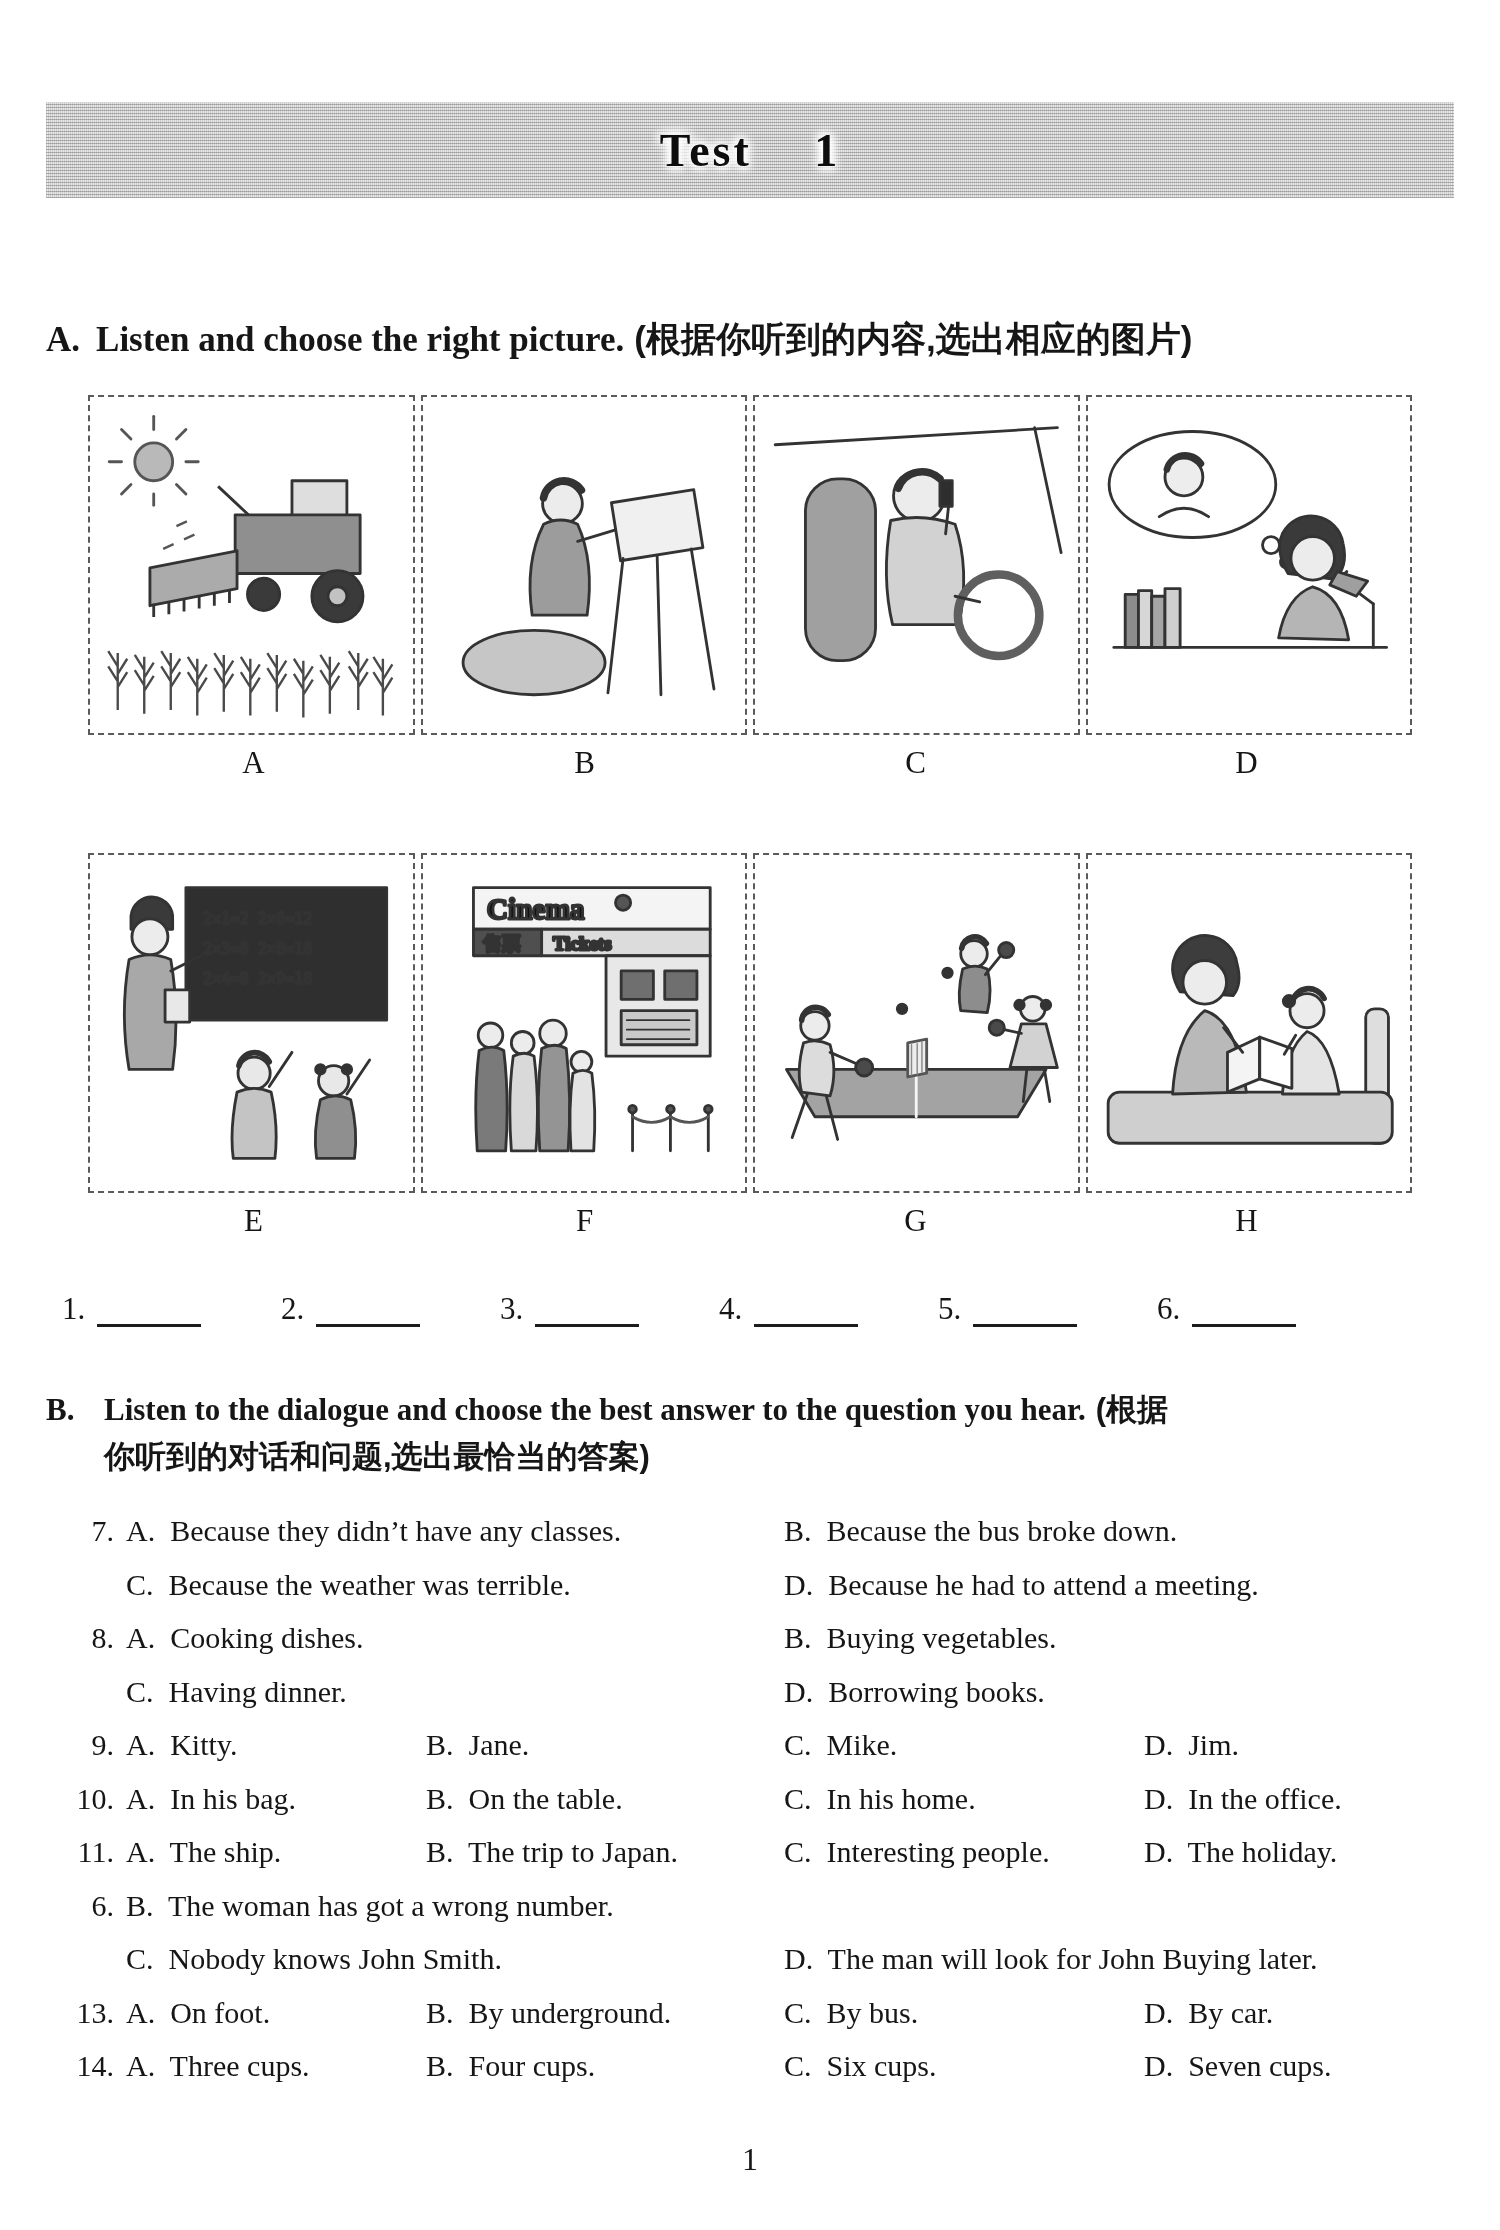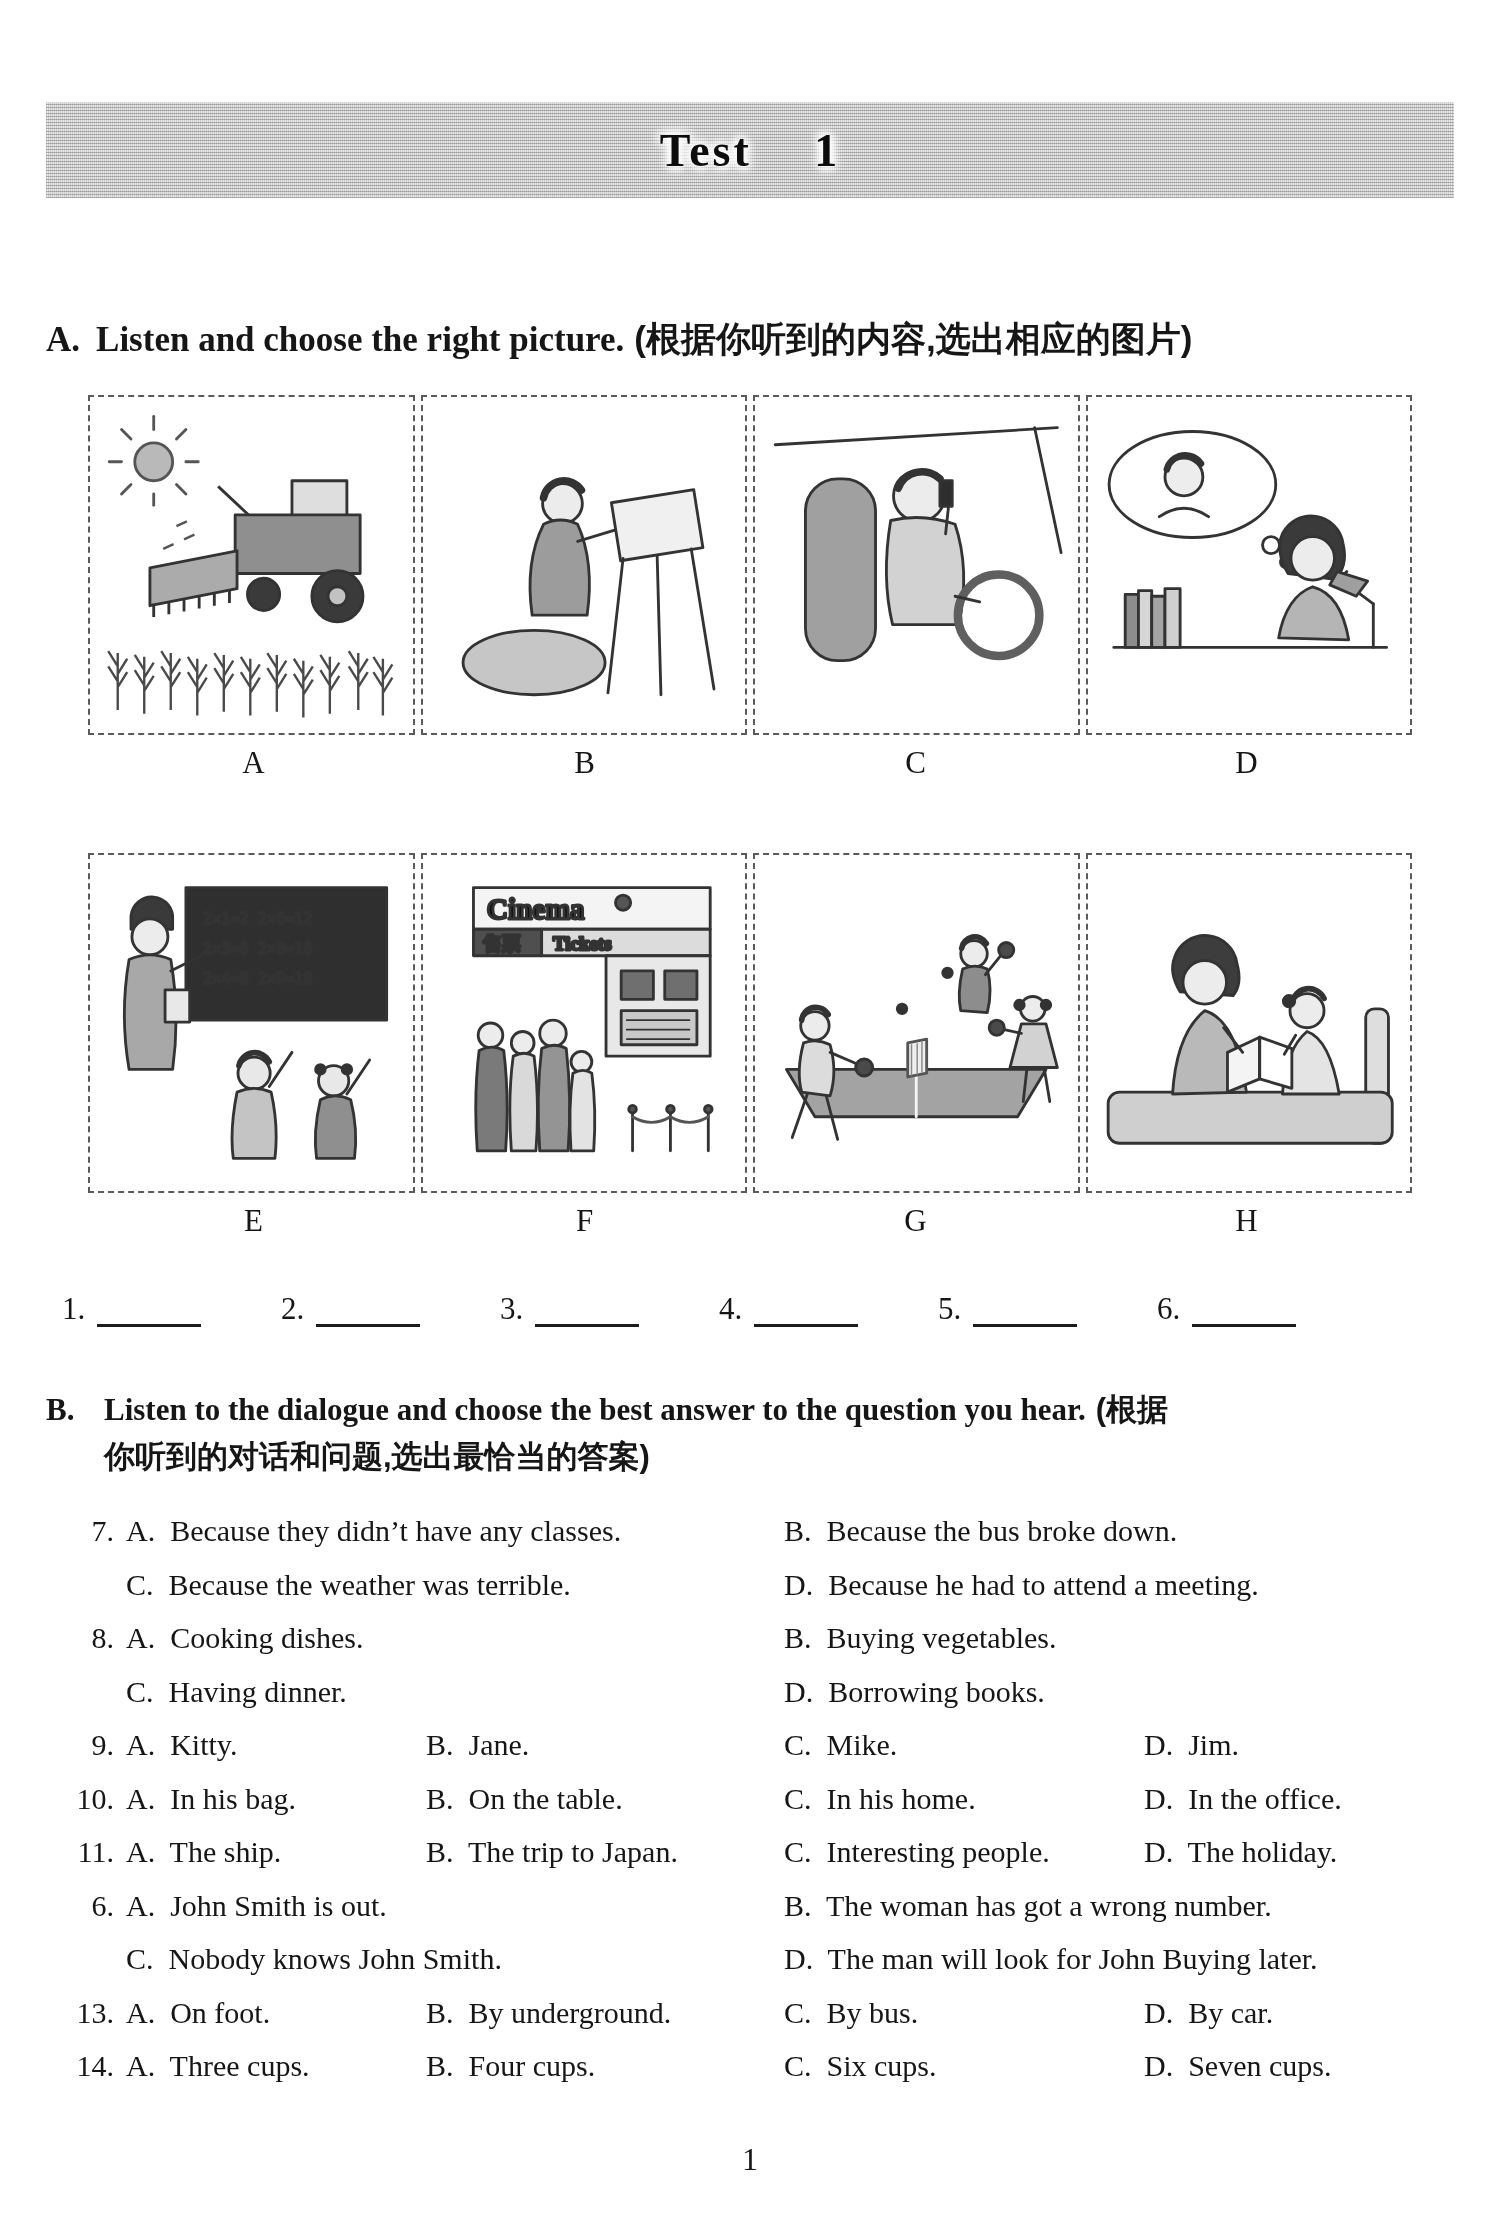--- a/index.html
+++ b/index.html
@@ -375,21 +375,20 @@
     <div class="qrow cols4">
       <div class="qnum">11.</div>
       <div class="opt">A.  The ship.</div>
       <div class="opt">B.  The trip to Japan.</div>
       <div class="opt">C.  Interesting people.</div>
       <div class="opt">D.  The holiday.</div>
     </div>
 
     <div class="qrow cols2">
       <div class="qnum">6.</div>
-      <div class="opt">A.  John Smith is out.</div>
       <div class="opt">B.  The woman has got a wrong number.</div>
     </div>
     <div class="qrow cols2">
       <div class="qnum"></div>
       <div class="opt">C.  Nobody knows John Smith.</div>
       <div class="opt">D.  The man will look for John Buying later.</div>
     </div>
 
     <div class="qrow cols4">
       <div class="qnum">13.</div>

